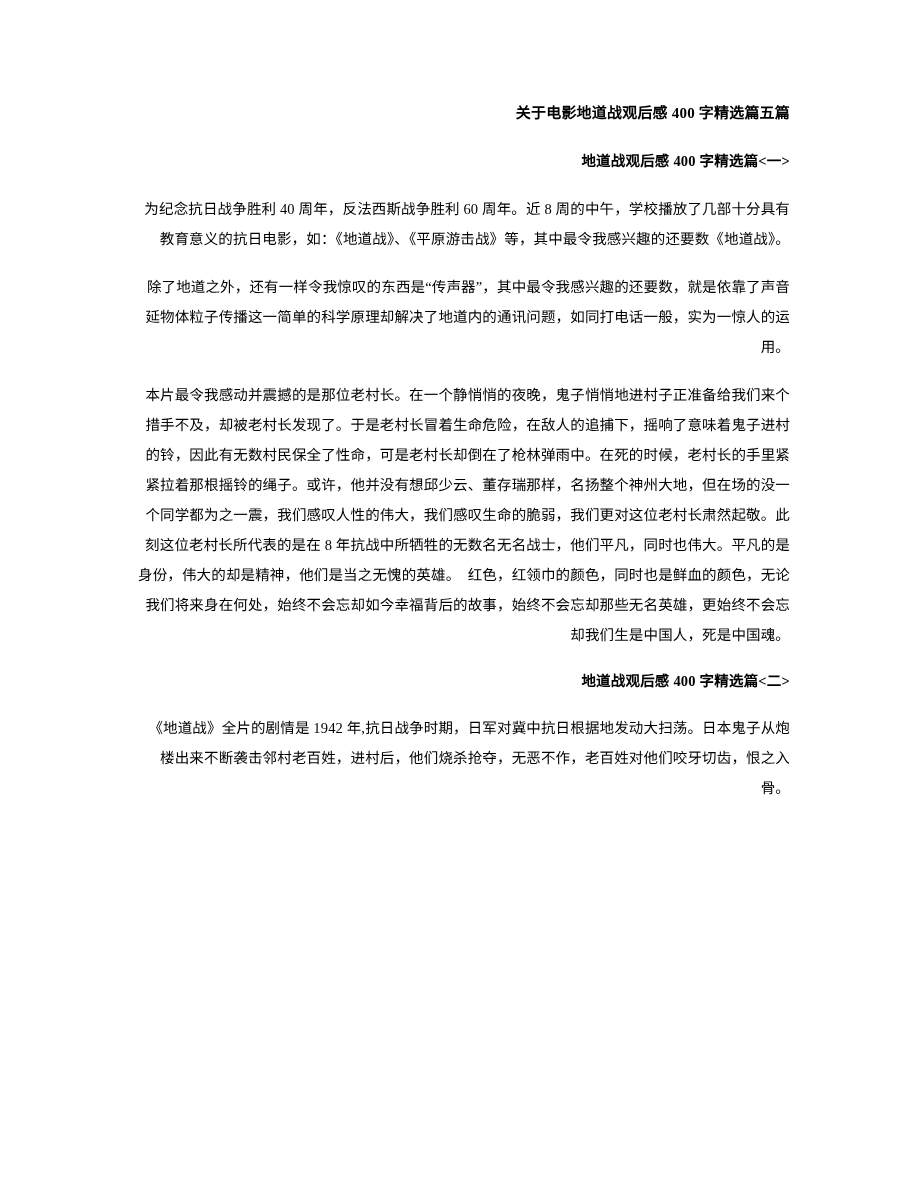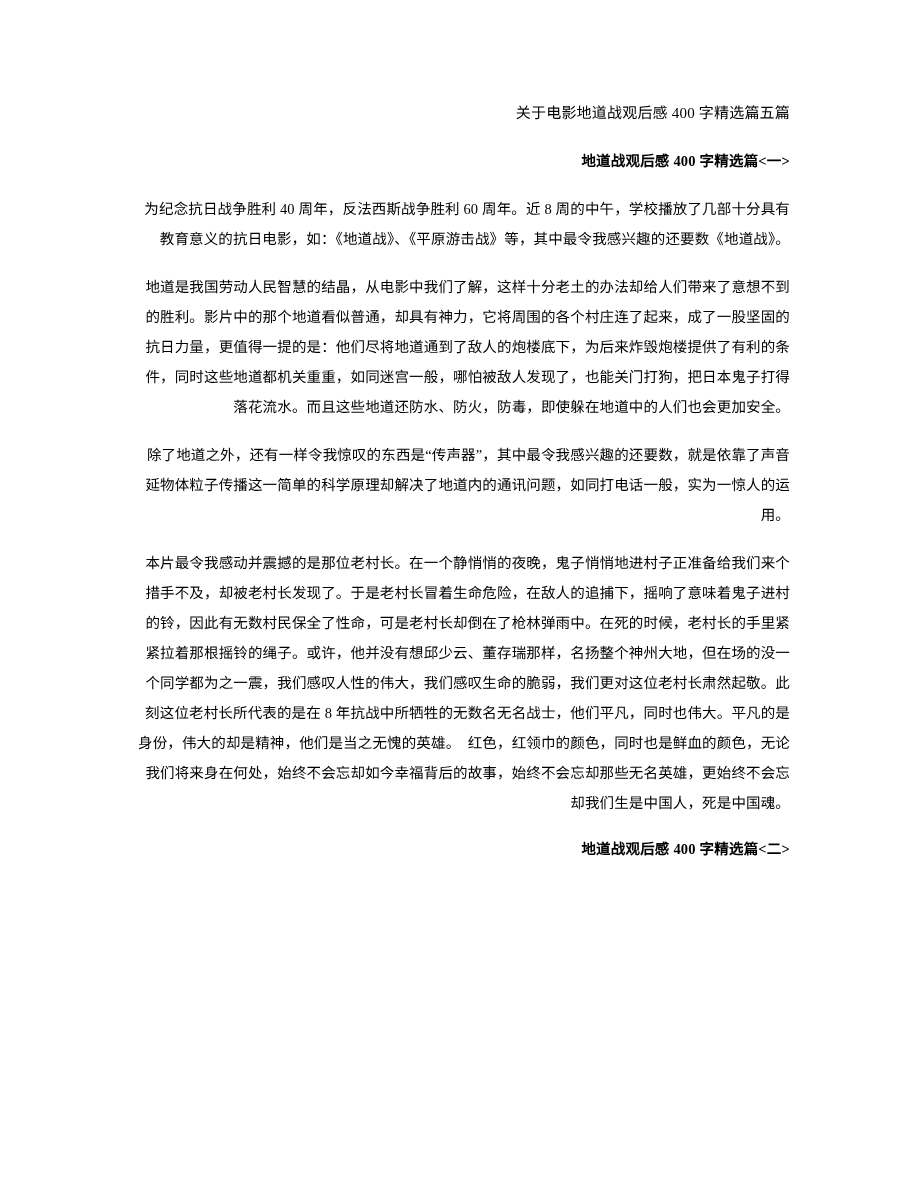--- a/index.html
+++ b/index.html
@@ -18,21 +18,21 @@
   .page {
     box-sizing: border-box;
     width: 920px;
     min-height: 1191px;
     padding: 100px 130px 40px 134px;
     background: #ffffff;
     position: relative;
   }
   .doc-title {
     font-size: 15px;
-    font-weight: normal;
+    font-weight: bold;
     line-height: 1.75;
     margin: 0 0 22px 0;
     letter-spacing: 0.2px;
     text-align: justify;
     text-justify: inter-ideograph;
   }
   .intro {
     font-size: 14.5px;
     line-height: 2.0;
     margin: 0 0 22px 0;
@@ -72,22 +72,22 @@
 <div class="page">
 
   <h1 class="doc-title">关于电影地道战观后感 400 字精选篇五篇</h1>
 
 
   <h2 class="section-heading">地道战观后感 400 字精选篇&lt;一&gt;</h2>
 
   <p class="para">为纪念抗日战争胜利 40 周年，反法西斯战争胜利 60 周年。近 8 周的中午，学校播放了几部十分具有教育意义的抗日电影，如：《地道战》、《平原游击战》等，其中最令我感兴趣的还要数《地道战》。</p>
 
 
-  <p class="para">地道是我国劳动人民智慧的结晶，从电影中我们了解，这样十分老土的办法却给人们带来了意想不到的胜利。影片中的那个地道看似普通，却具有神力，它将周围的各个村庄连了起来，成了一股坚固的抗日力量，更值得一提的是：他们尽将地道通到了敌人的炮楼底下，为后来炸毁炮楼提供了有利的条件，同时这些地道都机关重重，如同迷宫一般，哪怕被敌人发现了，也能关门打狗，把日本鬼子打得落花流水。而且这些地道还防水、防火，防毒，即使躲在地道中的人们也会更加安全。</p>
 
   <p class="para">除了地道之外，还有一样令我惊叹的东西是“传声器”，其中最令我感兴趣的还要数，就是依靠了声音延物体粒子传播这一简单的科学原理却解决了地道内的通讯问题，如同打电话一般，实为一惊人的运用。</p>
 
   <p class="para">本片最令我感动并震撼的是那位老村长。在一个静悄悄的夜晚，鬼子悄悄地进村子正准备给我们来个措手不及，却被老村长发现了。于是老村长冒着生命危险，在敌人的追捕下，摇响了意味着鬼子进村的铃，因此有无数村民保全了性命，可是老村长却倒在了枪林弹雨中。在死的时候，老村长的手里紧紧拉着那根摇铃的绳子。或许，他并没有想邱少云、董存瑞那样，名扬整个神州大地，但在场的没一个同学都为之一震，我们感叹人性的伟大，我们感叹生命的脆弱，我们更对这位老村长肃然起敬。此刻这位老村长所代表的是在 8 年抗战中所牺牲的无数名无名战士，他们平凡，同时也伟大。平凡的是身份，伟大的却是精神，他们是当之无愧的英雄。　红色，红领巾的颜色，同时也是鲜血的颜色，无论我们将来身在何处，始终不会忘却如今幸福背后的故事，始终不会忘却那些无名英雄，更始终不会忘却我们生是中国人，死是中国魂。</p>
 
   <h2 class="section-heading">地道战观后感 400 字精选篇&lt;二&gt;</h2>
 
+  <p class="para">《地道战》全片的剧情是 1942 年,抗日战争时期，日军对冀中抗日根据地发动大扫荡。日本鬼子从炮楼出来不断袭击邻村老百姓，进村后，他们烧杀抢夺，无恶不作，老百姓对他们咬牙切齿，恨之入骨。</p>
 
 </div>
 
 </body></html>

